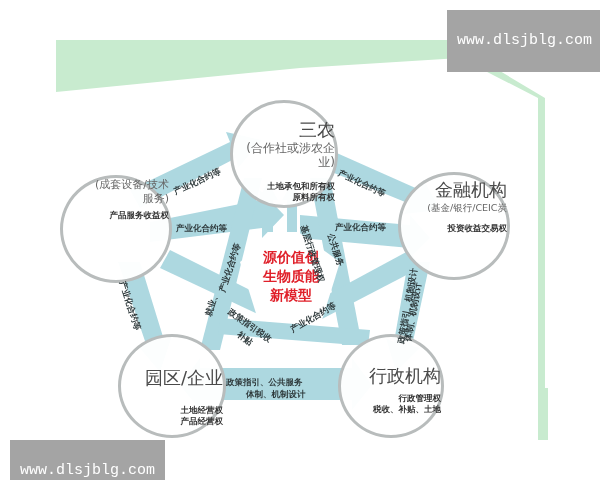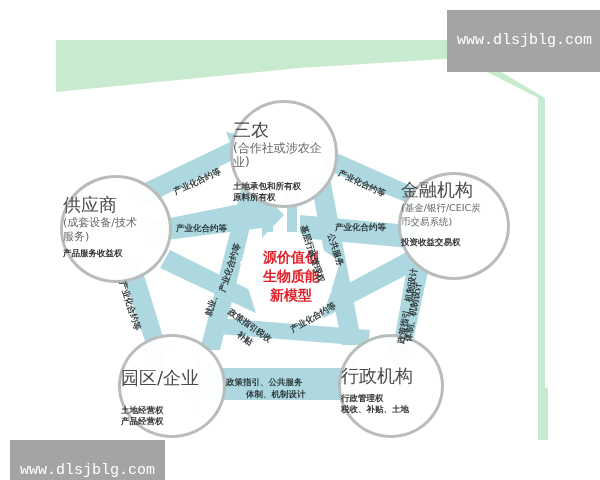--- a/index.html
+++ b/index.html
@@ -1,21 +1,21 @@
 <!DOCTYPE html>
 <html><head>
 <meta charset="utf-8">
 <style>
   html, body { margin:0; padding:0; }
   body { width:600px; height:480px; position:relative; overflow:hidden; background:#ffffff;
          font-family:"DejaVu Sans", "Liberation Sans", sans-serif; }
   .stage { position:absolute; left:0; top:0; width:600px; height:480px; }
   svg.bg { position:absolute; left:0; top:0; }
   .node { position:absolute; border-radius:50%; background:rgba(255,255,255,0.96);
-          border:3px solid #b8bcbc; box-sizing:border-box; text-align:left; color:#3a3a3a; }
+          border:3px solid #b8bcbc; box-sizing:border-box; text-align:right; color:#3a3a3a; }
   .node .title { font-size:18px; color:#4a4a4a; line-height:22px; }
   .node .sub { font-size:11px; color:#666; line-height:14px; }
   .node .rights { font-size:8.5px; font-weight:bold; color:#333; line-height:11px;font-family:Liberation Serif, serif; }
   .center-label { position:absolute; left:246px; top:248px; width:90px; text-align:center;
           color:#e0202a; font-weight:bold; font-size:14px; line-height:19px; }
   .arrow-label { position:absolute; font-size:8.5px; color:#2f3a3c; white-space:nowrap; font-weight:bold; }
   .watermark { position:absolute; background:#a4a4a4; color:#ffffff; font-size:15px;
                font-family:Liberation Mono, monospace; padding:16px 10px; height:30px; line-height:30px; }
 </style>
 </head>
@@ -61,30 +61,28 @@
   </svg>
 
   <div class="node" style="left:230px;top:100px;width:108px;height:108px;">
     <div class="title" style="margin-top:16px;">三农</div>
     <div class="sub" style="font-size:12px;">(合作社或涉农企业)</div>
     <div class="rights" style="margin-top:12px;">土地承包和所有权</div>
     <div class="rights">原料所有权</div>
   </div>
 
   <div class="node" style="left:60px;top:175px;width:112px;height:108px;">
-    <div class="title" style="margin-top:16px;">供应商</div>
     <div class="sub">(成套设备/技术</div>
     <div class="sub">服务)</div>
     <div class="rights" style="margin-top:4px;">产品服务收益权</div>
   </div>
 
   <div class="node" style="left:398px;top:172px;width:112px;height:108px;">
     <div class="title" style="margin-top:4px;">金融机构</div>
     <div class="sub" style="font-size:9.5px;">(基金/银行/CEIC炭</div>
-    <div class="sub" style="font-size:9.5px;">币交易系统)</div>
     <div class="rights" style="margin-top:8px;">投资收益交易权</div>
   </div>
 
   <div class="node" style="left:118px;top:334px;width:108px;height:104px;">
     <div class="title" style="margin-top:30px;">园区/企业</div>
     <div class="rights" style="margin-top:16px;">土地经营权</div>
     <div class="rights">产品经营权</div>
   </div>
 
   <div class="node" style="left:338px;top:334px;width:106px;height:104px;">

